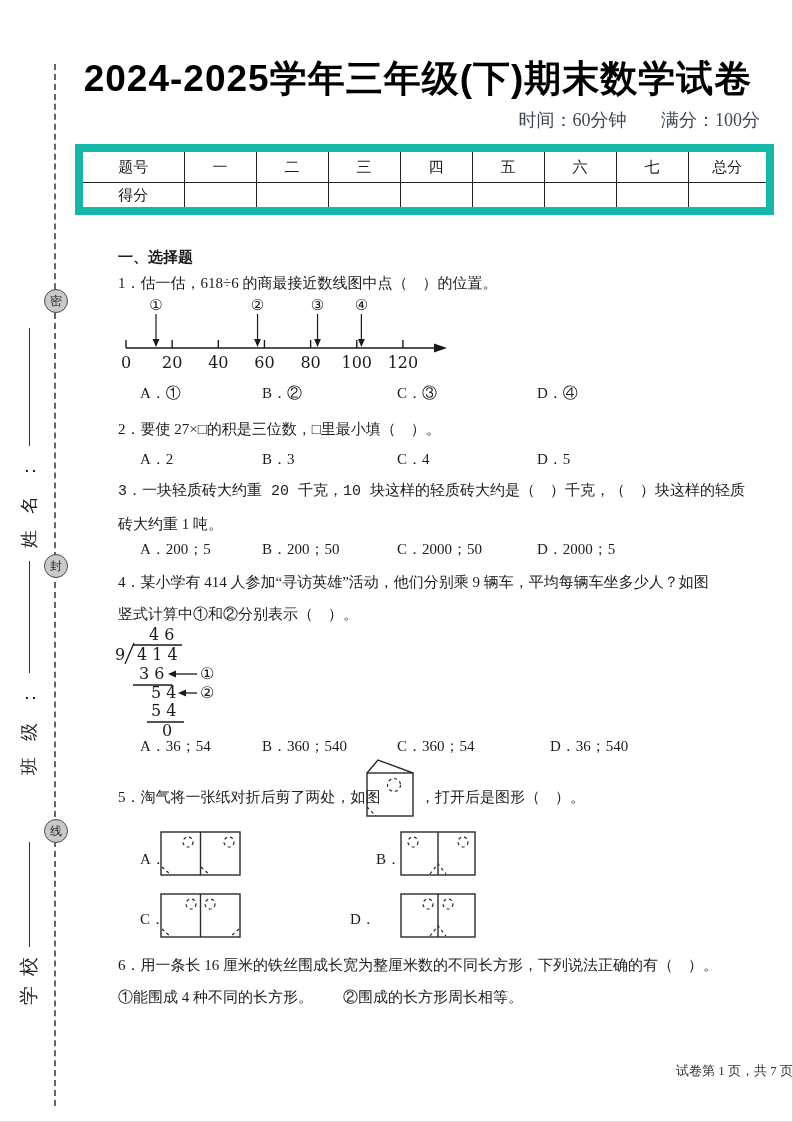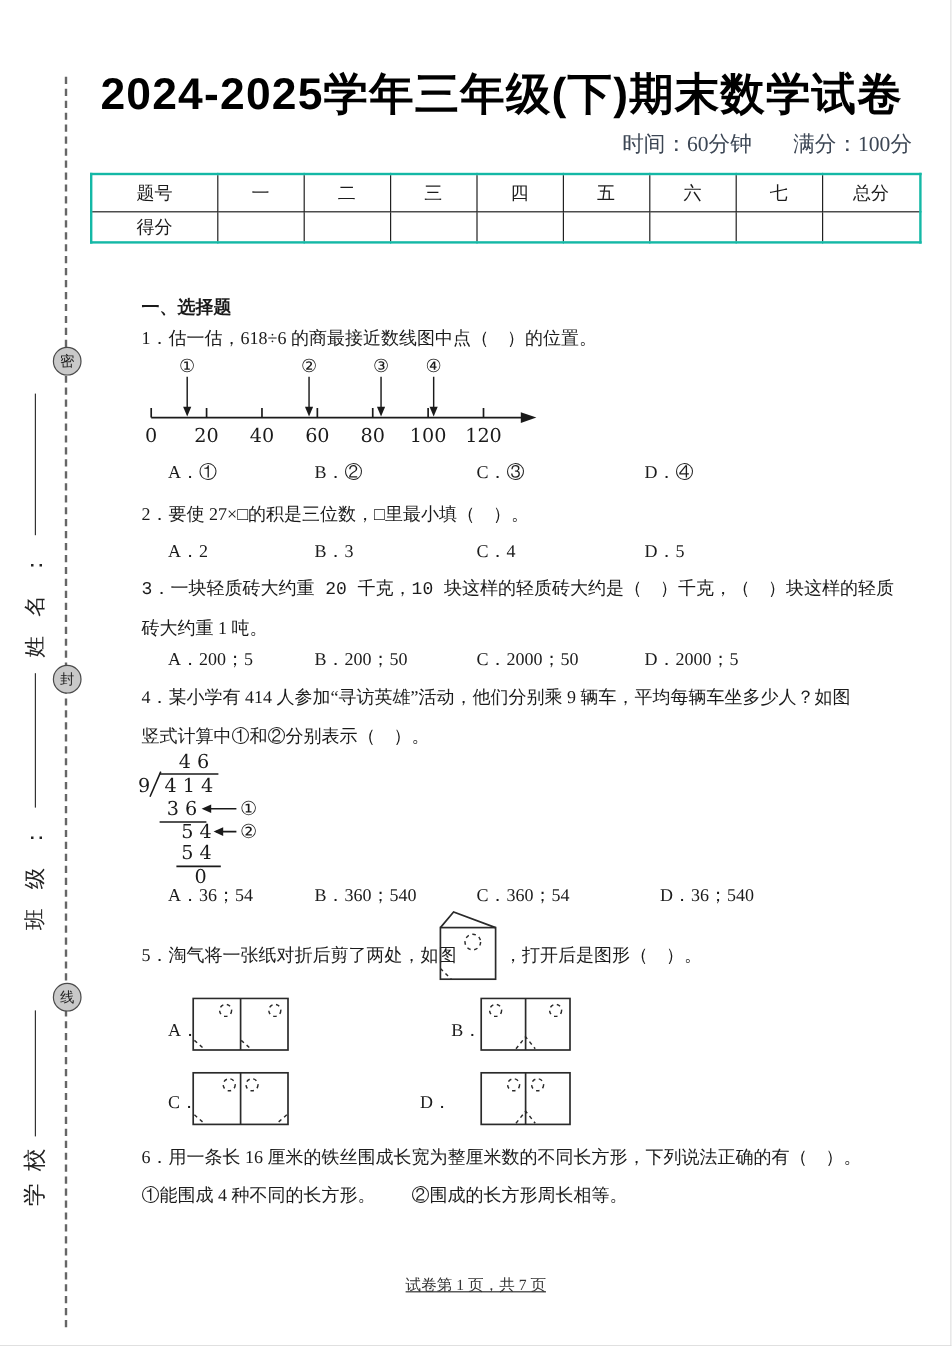--- a/index.html
+++ b/index.html
@@ -7,42 +7,42 @@
         font-family:"Liberation Serif","DejaVu Serif",serif;color:#1b1b1b;
         border-right:1px solid #d9d9d9;border-bottom:1px solid #d9d9d9;box-sizing:border-box;}
   .t{position:absolute;white-space:nowrap;font-size:15px;line-height:22px;}
   .bold{font-weight:bold;}
   .title{position:absolute;top:54px;left:75px;width:686px;text-align:center;
          font-family:"Liberation Sans","DejaVu Sans",sans-serif;font-weight:900;
          font-size:37px;letter-spacing:1px;color:#000;}
   .info{position:absolute;top:108px;right:32px;font-size:18px;color:#3c4654;}
   .info span{margin-left:30px;}
   table.score{position:absolute;left:75px;top:144px;width:687px;border-collapse:collapse;
-              table-layout:fixed;border:2px solid #14b8a6;}
+              table-layout:fixed;border:8px solid #14b8a6;}
   table.score td{border:1px solid #222;text-align:center;font-size:15px;padding:0;}
   table.score tr.r1 td{height:30px;}
   table.score tr.r2 td{height:24px;}
   .seal-line{position:absolute;left:54px;top:64px;height:1042px;border-left:2px dashed #666;}
   .seal-char{position:absolute;left:44px;width:22px;height:22px;border-radius:50%;
              background:#c9c9c9;border:1px solid #4a4a4a;color:#222;font-size:12px;
              line-height:22px;text-align:center;font-family:"Liberation Sans",sans-serif;}
   .vfield{position:absolute;left:16px;height:26px;display:flex;align-items:center;
           transform:rotate(-90deg);transform-origin:0 0;white-space:nowrap;color:#222;}
   .vfield .lab{font-size:18px;letter-spacing:16px;}
   .vfield.school .lab{font-size:19px;letter-spacing:10px;}
   .vfield .fline{display:inline-block;border-bottom:1.6px solid #333;height:1px;}
   .opt-row{position:absolute;left:140px;width:620px;height:22px;}
   .opt{position:absolute;top:0;white-space:nowrap;font-size:15px;}
   svg text{font-family:"DejaVu Serif","Liberation Serif",serif;fill:#1a1a1a;}
   .dv{font-size:16px;}
   .dl{stroke:#1a1a1a;stroke-width:1.3;}
   .fig{stroke:#2a2a2a;fill:none;stroke-width:1.4;}
   .dash{stroke:#2a2a2a;fill:none;stroke-width:1.2;stroke-dasharray:3 3;}
-  .footer{position:absolute;top:1062px;left:0;width:793px;text-align:center;
-          font-size:13px;color:#333;text-decoration:underline;}
+  .footer{position:absolute;top:1062px;left:0;width:793px;text-align:right;
+          font-size:13px;color:#333;}
 </style>
 </head>
 <body>
 
 <div class="page">
 
   <div class="seal-line"></div>
   <div class="seal-char" style="top:289px;">密</div>
   <div class="seal-char" style="top:554px;">封</div>
   <div class="seal-char" style="top:819px;">线</div>

